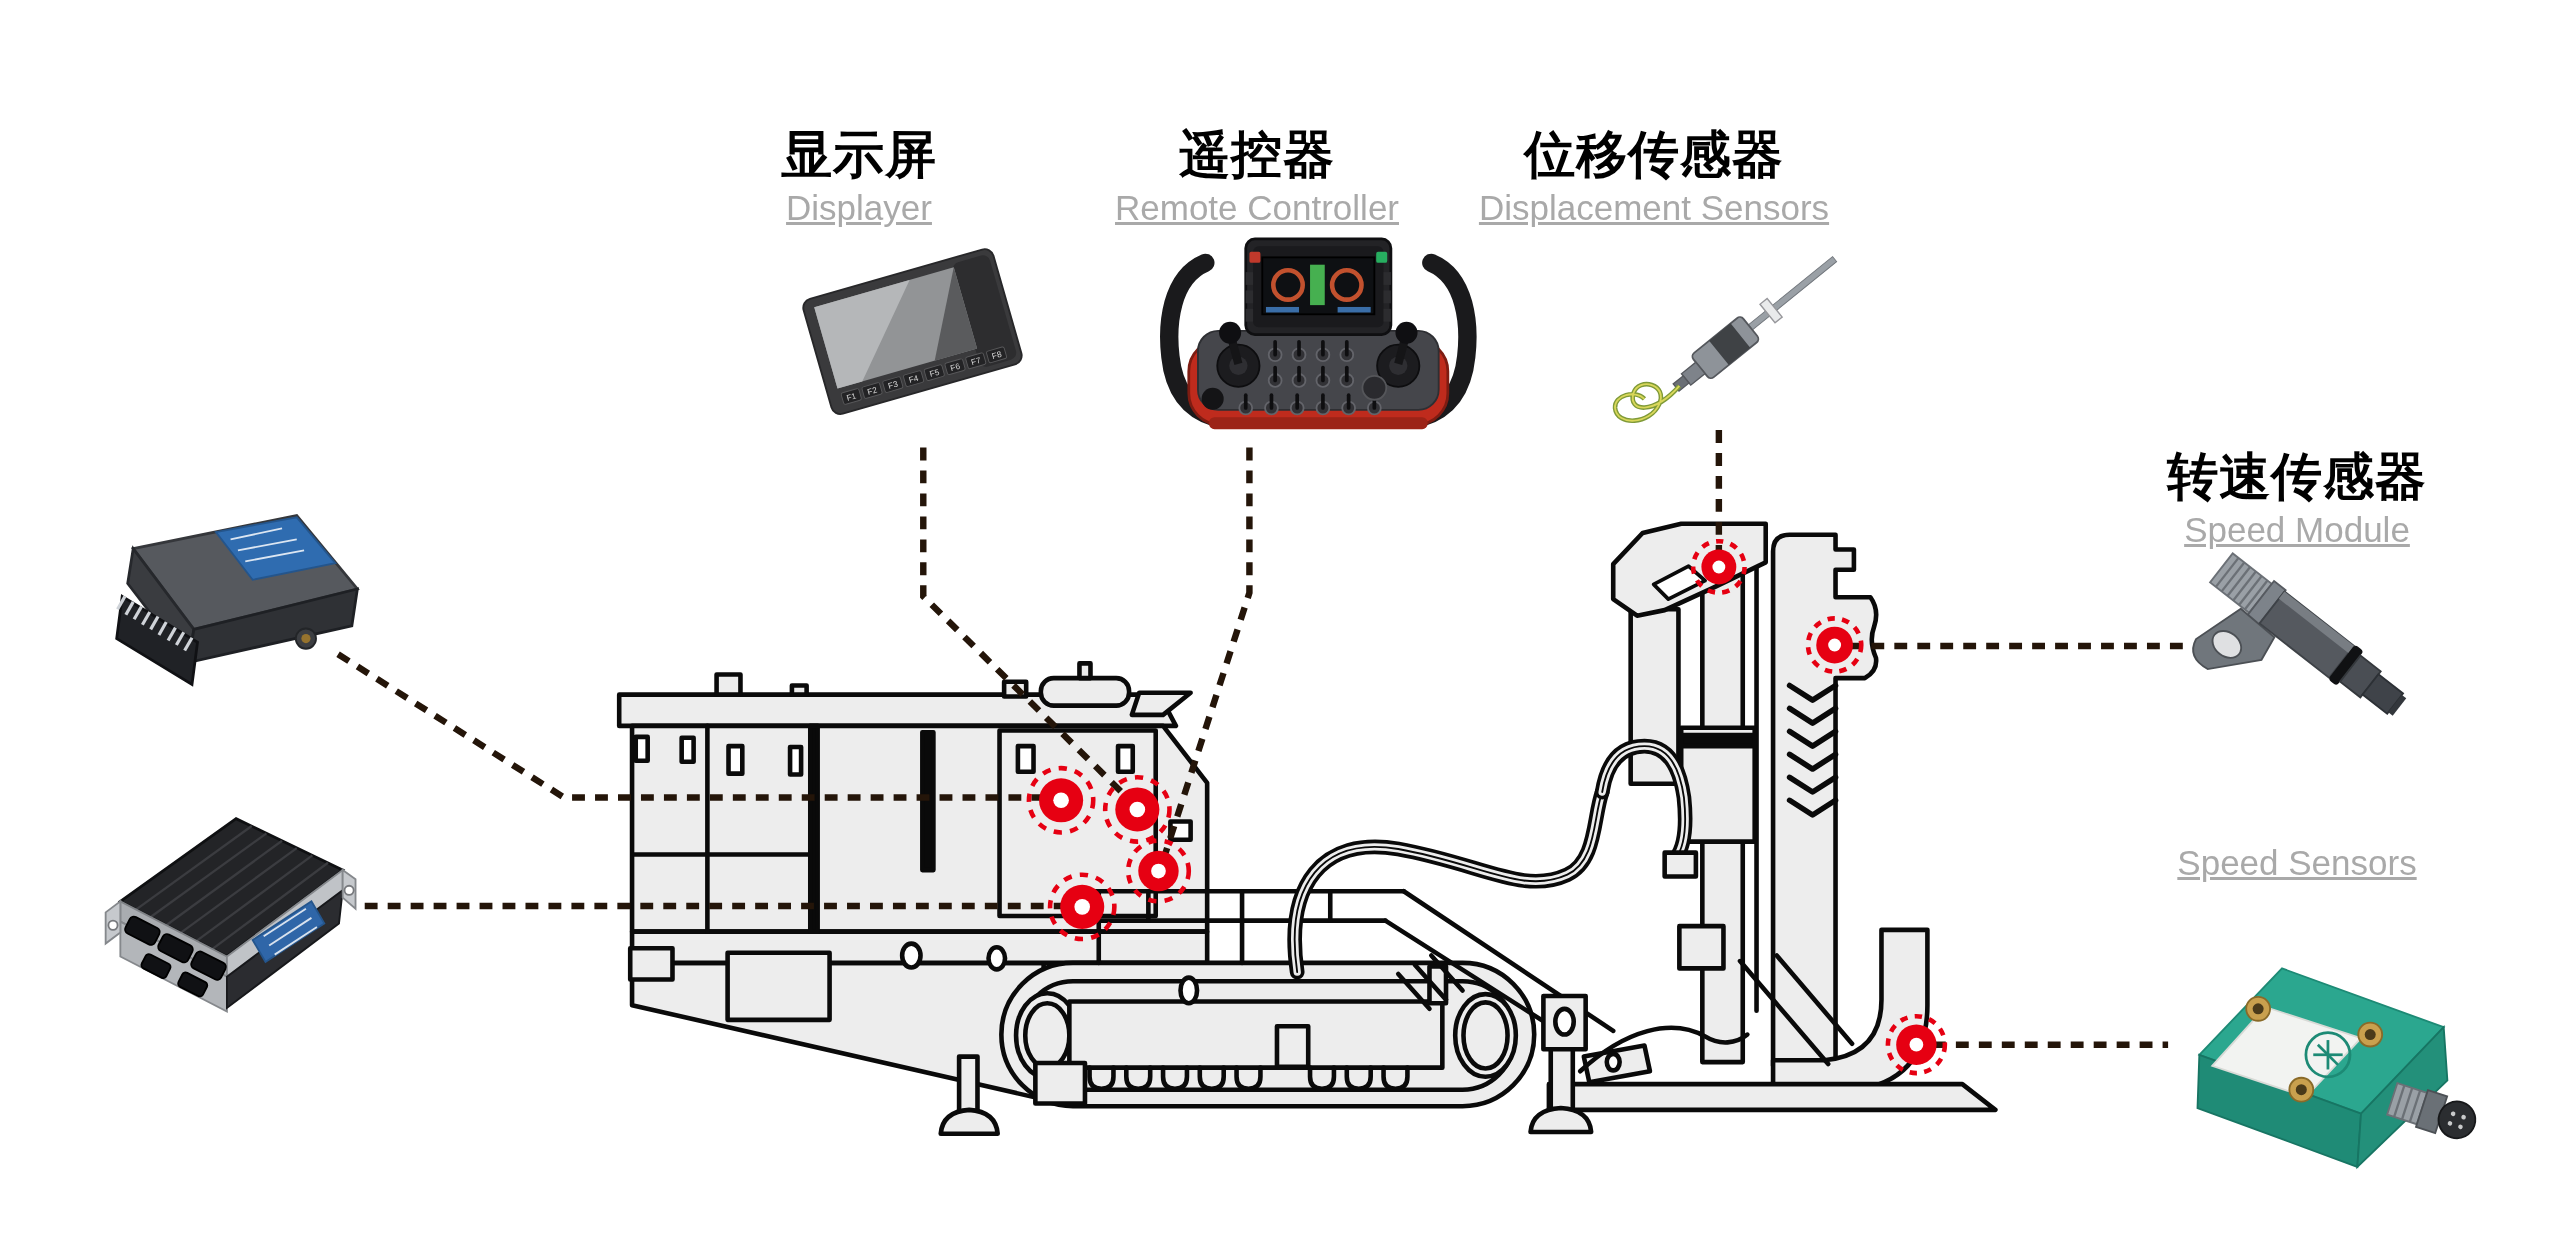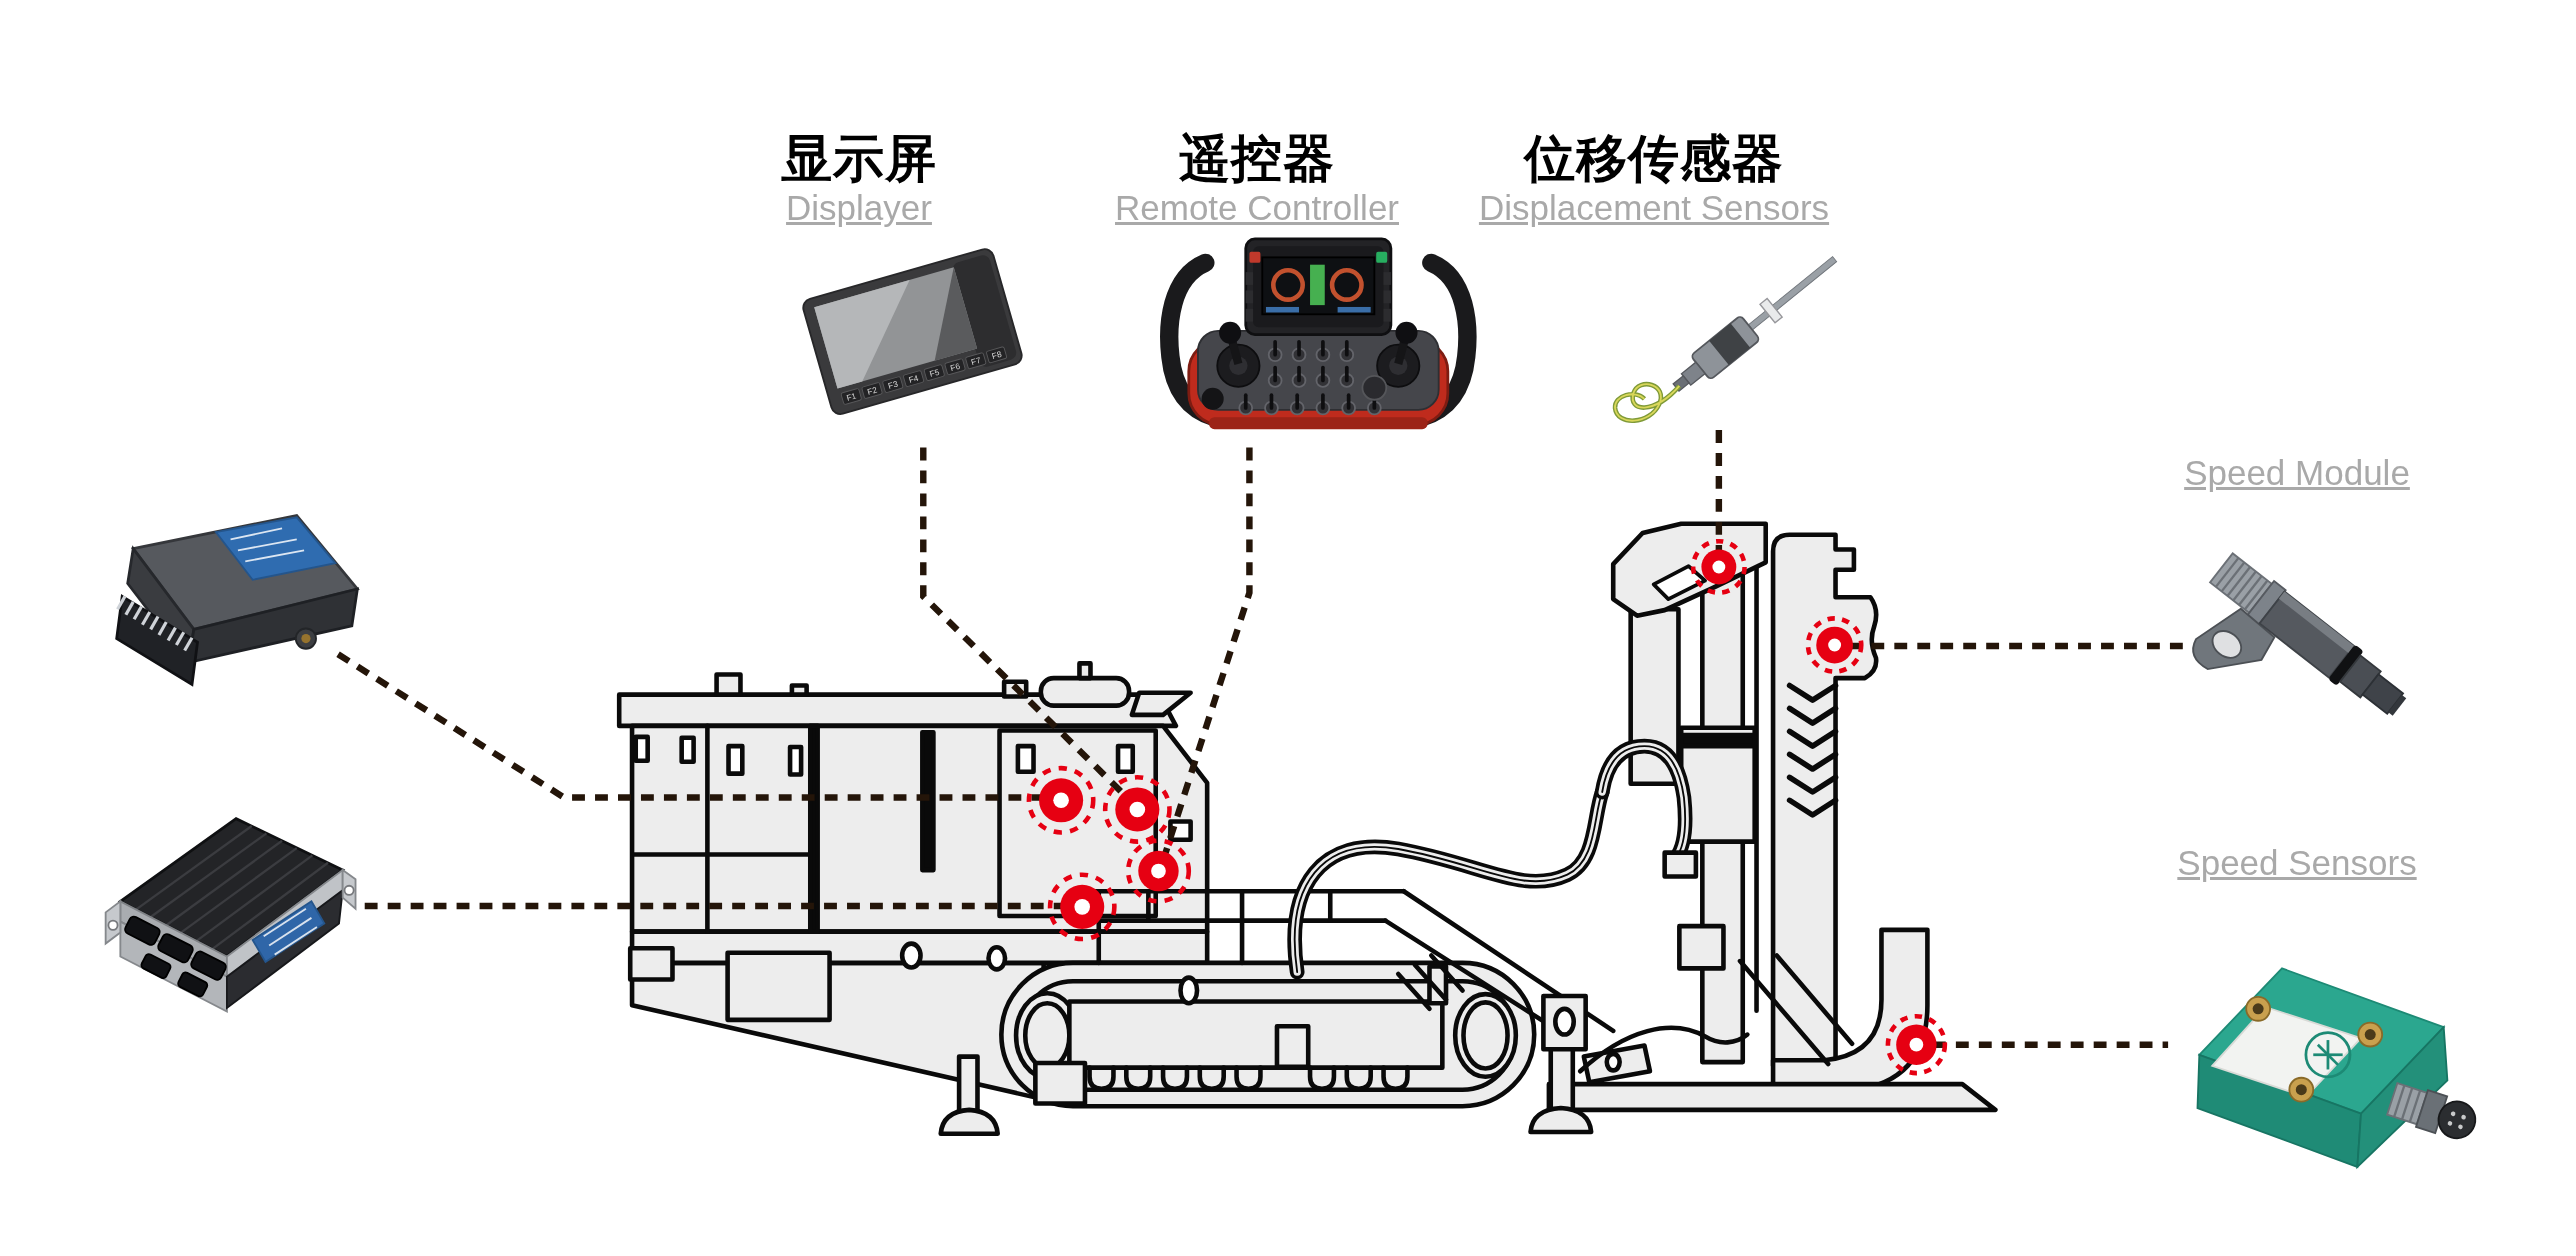--- a/index.html
+++ b/index.html
@@ -1,20 +1,20 @@
 <!DOCTYPE html>
 <html style="font-size:14.7px"><head>
 <meta charset="utf-8">
 <style>
   html,body{margin:0;padding:0;background:#ffffff;}
   #stage{position:relative;width:2576px;height:1257px;background:#fff;
          font-family:"Liberation Sans",sans-serif;overflow:hidden;}
   #stage svg{position:absolute;left:0;top:0;}
   .label{position:absolute;transform:translateX(-50%);text-align:center;white-space:nowrap;}
-  .label .zh{font-size:51px;font-weight:bold;color:#000;letter-spacing:0.9px;line-height:57px;}
+  .label .zh{font-size:51px;font-weight:bold;color:#000;letter-spacing:0.9px;line-height:57px;font-family:Liberation Mono, monospace;}
   .label .en{font-size:35px;color:#a9a9a9;line-height:42px;text-decoration:underline;}
 </style>
 </head>
 <body>
 
 <div id="stage">
 
 <svg width="2576" height="1257" viewBox="0 0 2804 1368">
 
   <g fill="#ededed" stroke="#0a0a0a" stroke-width="5" stroke-linejoin="round" stroke-linecap="round">
@@ -411,20 +411,21 @@
   </div>
 
   <div class="label" style="left:1257px;top:130px">
     <div class="zh">遥控器</div>
     <div class="en">Remote Controller</div>
   </div>
 
 
 
   <div class="label" style="left:2297px;top:452px">
+    <div class="zh">转速传感器</div>
     <div class="en">Speed Module</div>
   </div>
 
   <div class="label" style="left:2297px;top:842px">
     <div class="en">Speed Sensors</div>
   </div>
 
 </div>
 
 

